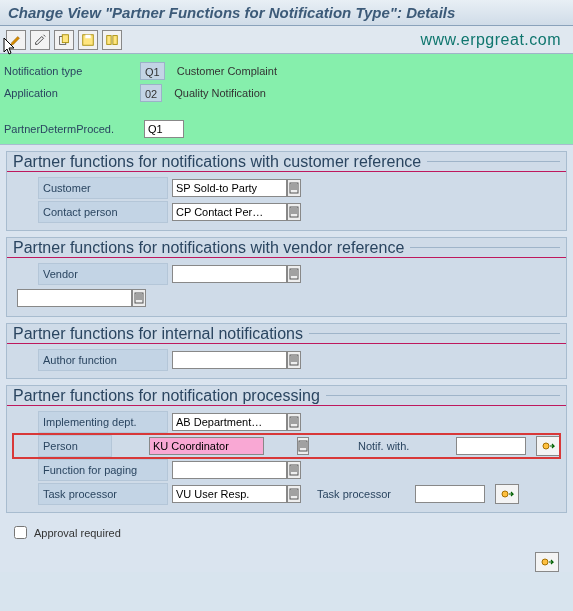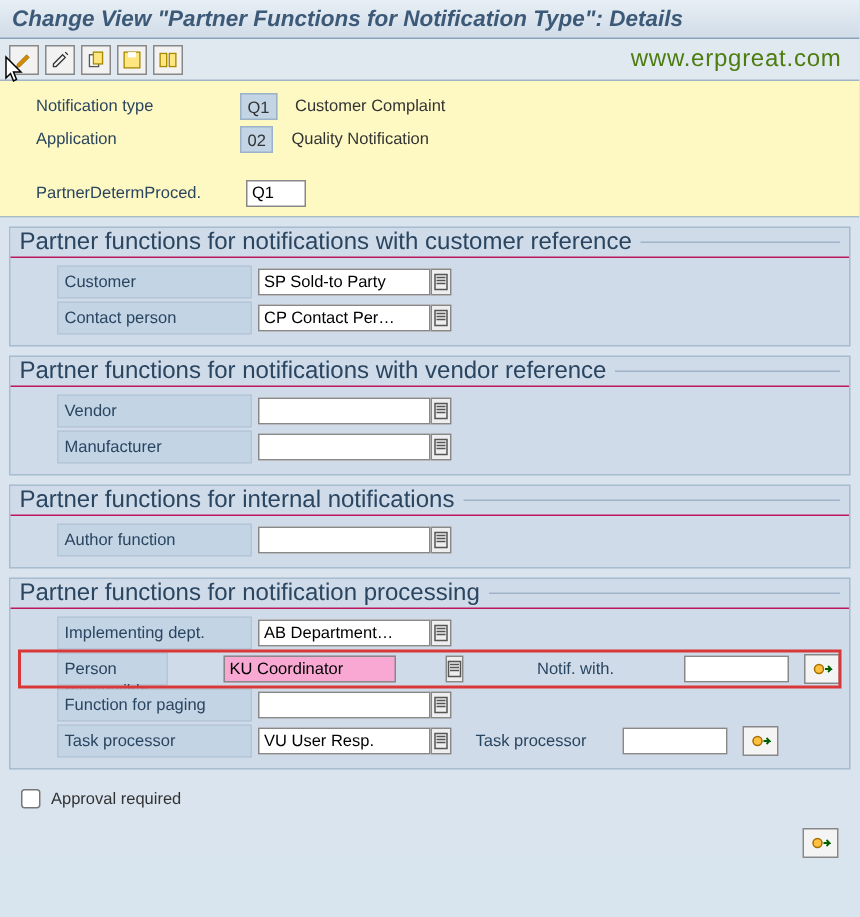--- a/index.html
+++ b/index.html
@@ -37,33 +37,33 @@
     border: 1px solid #888;
     background: #f2f2f2;
     display: flex;
     align-items: center;
     justify-content: center;
     cursor: pointer;
   }
   .tb-btn svg { width: 14px; height: 14px; }
   .watermark {
     margin-left: auto;
-    color: #4d7c0f;
+    color: #0f766e;
     font-size: 16px;
     font-weight: normal;
     letter-spacing: 0.5px;
     padding-right: 6px;
   }
   .content {
     background: #dae4ef;
     padding: 0;
   }
   .header-block {
-    background: #fef9c3;
-    padding: 6px 24px 4px;
+    background: #86efac;
+    padding: 6px 4px 4px;
     border-bottom: 1px solid #a8bccf;
   }
   .row {
     display: flex;
     align-items: center;
     height: 22px;
     gap: 6px;
   }
   .label {
     width: 130px;
@@ -307,21 +307,20 @@
         <span class="dd-icon">
             <svg viewBox="0 0 10 12">
               <rect x="1" y="1" width="8" height="10" fill="none" stroke="#555"></rect>
               <line x1="2" y1="3" x2="8" y2="3" stroke="#555"></line>
               <line x1="2" y1="5" x2="8" y2="5" stroke="#555"></line>
               <line x1="2" y1="7" x2="8" y2="7" stroke="#555"></line>
             </svg>
           </span>
       </div>
       <div class="field-row">
-        <span class="field-label">Manufacturer</span>
         <input class="field-input wide" value="" style="">
         <span class="dd-icon">
             <svg viewBox="0 0 10 12">
               <rect x="1" y="1" width="8" height="10" fill="none" stroke="#555"></rect>
               <line x1="2" y1="3" x2="8" y2="3" stroke="#555"></line>
               <line x1="2" y1="5" x2="8" y2="5" stroke="#555"></line>
               <line x1="2" y1="7" x2="8" y2="7" stroke="#555"></line>
             </svg>
           </span>
       </div>

